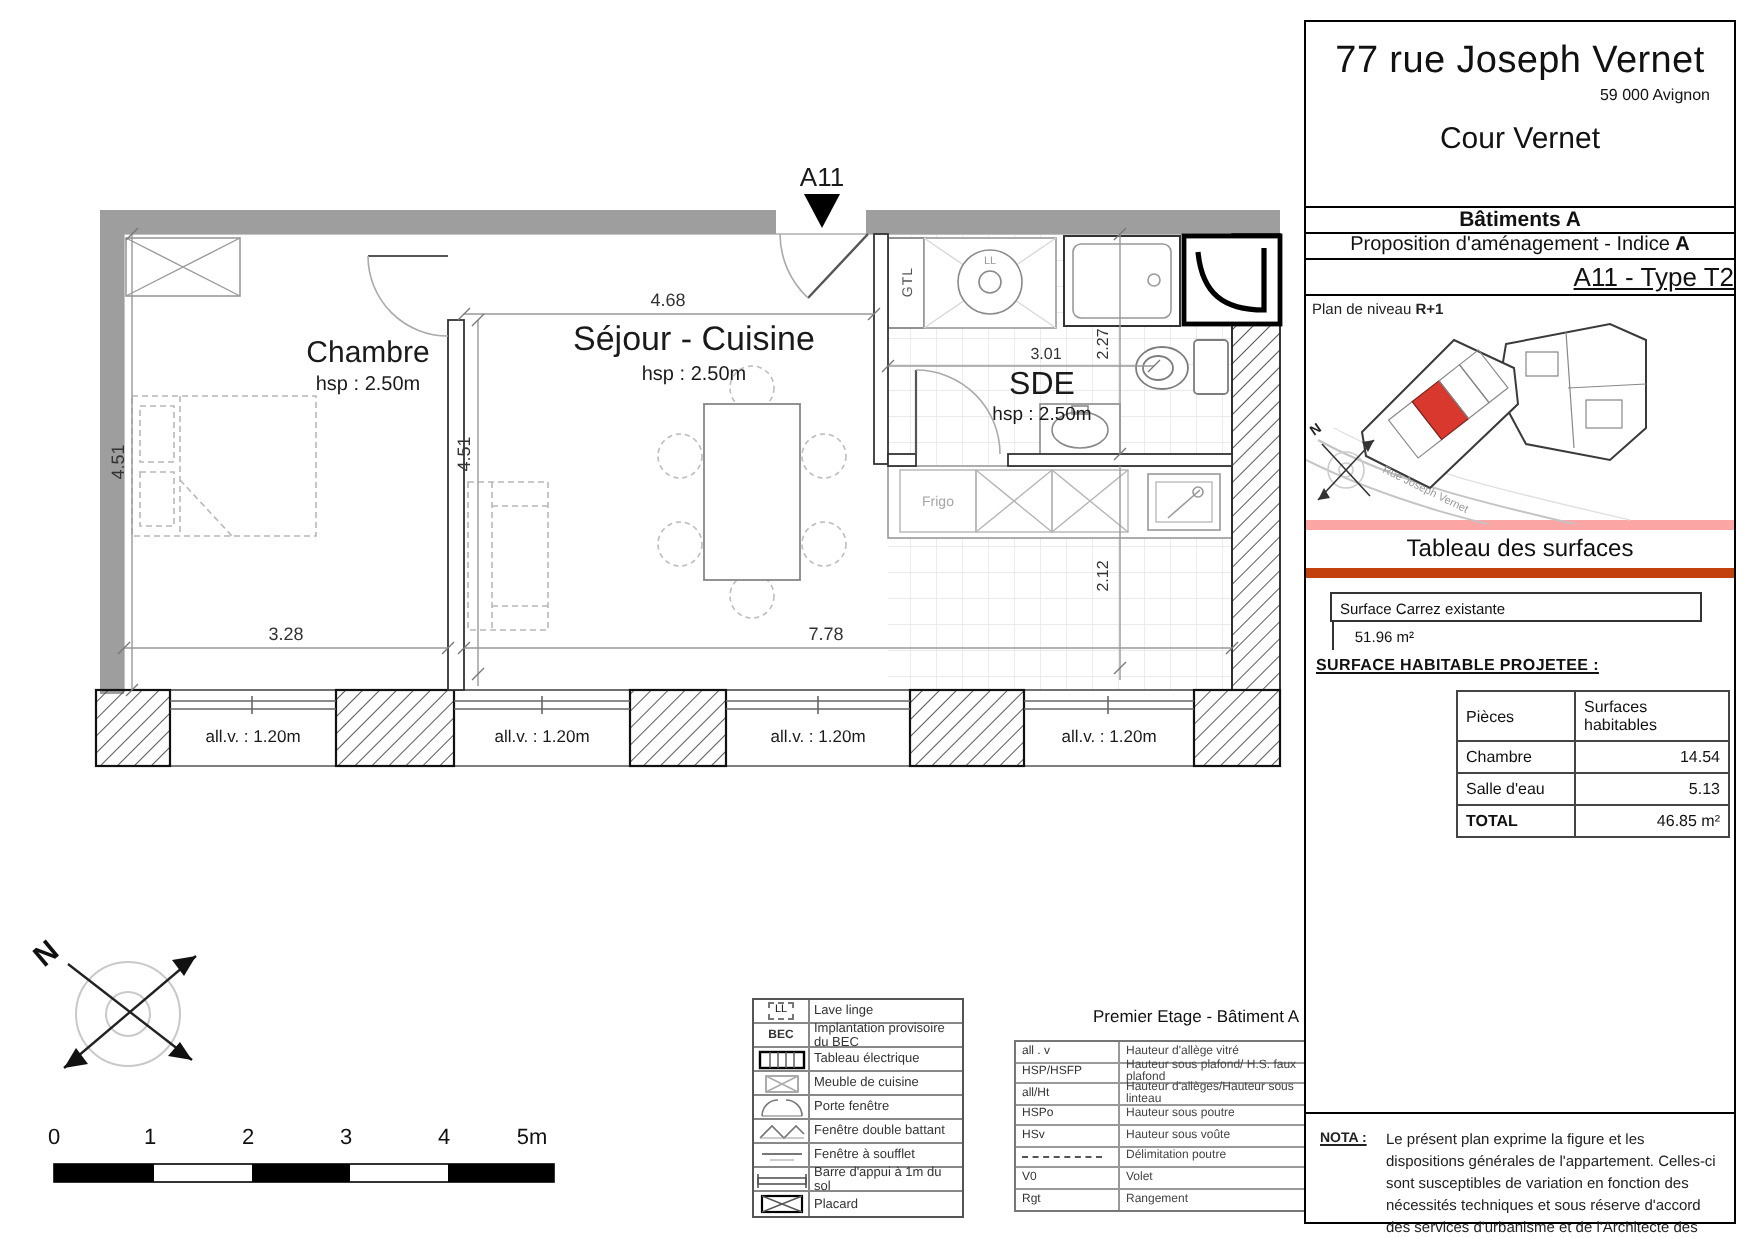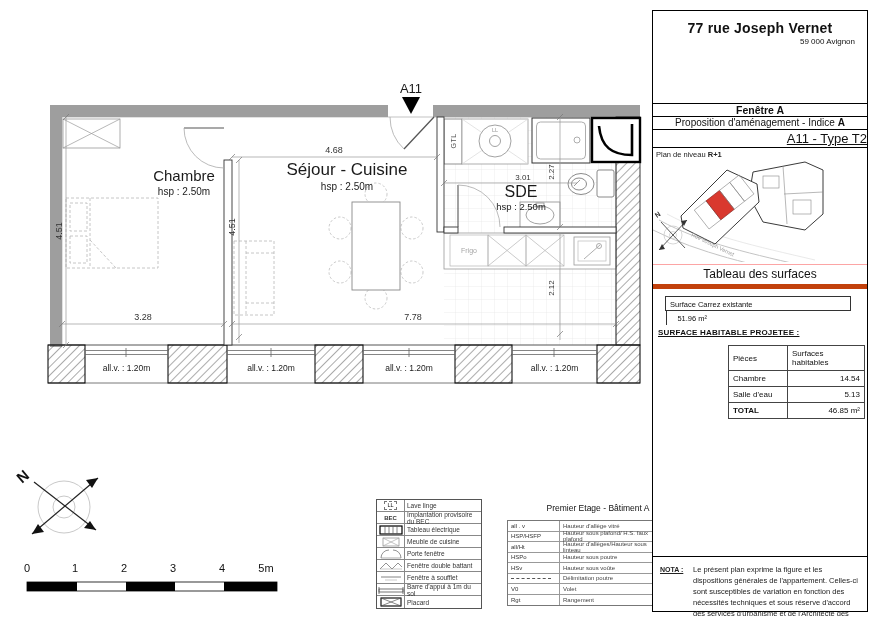--- a/index.html
+++ b/index.html
@@ -21,27 +21,27 @@
   .t5{font-size:5.5px;fill:#999;}
   .frigo{font-size:7px;fill:#a6a6a6;}
   .t11{font-size:11px;fill:#111;}
   .tN{font-size:15px;font-weight:bold;fill:#111;}
   .t5g{font-size:5.5px;fill:#9a9a9a;}
   .t7b{font-size:7px;font-weight:bold;fill:#222;}
 
   
   .titleblock{left:652px;top:10px;width:216px;height:602px;border:1px solid #000;box-sizing:border-box;background:#fff;}
   .tb-header{height:84px;border-bottom:1px solid #000;box-sizing:border-box;}
-  .tb-address{font-size:14px;font-weight:bold;text-align:center;margin-top:9px;letter-spacing:0.2px;}
+  .tb-address{font-size:19px;font-weight:normal;text-align:center;margin-top:9px;letter-spacing:0.2px;}
   .tb-city{font-size:8px;text-align:right;padding-right:12px;margin-top:1px;}
   .tb-project{font-size:15px;text-align:center;margin-top:9px;}
   .tb-row{height:12px;line-height:12px;border-bottom:1px solid #000;text-align:center;font-size:10px;box-sizing:content-box;}
   .tb-row.bold{font-weight:bold;font-size:10.5px;}
   .tb-unit{height:17px;line-height:17px;font-size:13px;border-bottom:1px solid #000;text-align:right;text-decoration:underline;}
-  .tb-siteplan{height:117px;border-bottom:1px solid #fca5a5;position:relative;box-sizing:border-box;}
+  .tb-siteplan{height:117px;border-bottom:5px solid #fca5a5;position:relative;box-sizing:border-box;}
   .tb-level{position:absolute;left:3px;top:2px;font-size:7.5px;color:#222;}
   .tb-surfhead{height:19px;line-height:19px;border-bottom:5px solid #c2410c;text-align:center;font-size:12px;}
   .tb-body{height:260px;position:relative;}
   .carrez-table{display:flex;margin:7px 16px 0 12px;border:1px solid #333;font-size:7.5px;height:15px;box-sizing:border-box;flex-direction:column;}
   .cz-label{flex:1;padding:2.5px 4px;box-sizing:border-box;}
   .cz-value{width:44px;border-left:1px solid #333;text-align:right;padding:2.5px 3px;box-sizing:border-box;}
   .proj-title{margin:17px 0 0 5px;font-size:8px;font-weight:bold;text-decoration:underline;letter-spacing:0.2px;}
   .rooms-table{border-collapse:collapse;margin:8px 0 0 75px;font-size:8px;}
   .rooms-table th,.rooms-table td{border:0.8px solid #444;padding:3px 4px;font-weight:normal;text-align:left;}
   .rooms-table th{font-size:8px;}
@@ -391,22 +391,23 @@
   <div class="lgrow2">
       <div class="lgabbr">Rgt</div>
       <div class="lgdesc">Rangement</div>
     </div>
 </div>
 
 <div class="abs titleblock">
   <div class="tb-header">
     <div class="tb-address">77 rue Joseph Vernet</div>
     <div class="tb-city">59 000 Avignon</div>
-  </div>
-  <div class="tb-row bold">Fenêtre A</div>
+    <div class="tb-project">Cour Vernet</div>
+  </div>
+  <div class="tb-row bold">Bâtiments A</div>
   <div class="tb-row"><span>Proposition d'aménagement - Indice</span>&nbsp;<b>A</b></div>
   <div class="tb-unit">A11 - Type T2</div>
 
   <div class="tb-siteplan">
     <div class="tb-level"><span>Plan de niveau</span> <b>R+1</b></div>
     <svg width="214" height="104" viewBox="0 0 214 104" style="position:absolute;left:0;top:10px;">
       <g stroke="#c4c4c4" fill="none" stroke-width="1">
         <path d="M6 62 C 50 86, 100 96, 160 110"></path>
         <path d="M0 72 C 48 96, 98 106, 158 120"></path>
         <path d="M14 56 C 55 78, 102 88, 162 102" stroke="#e0e0e0" stroke-width="0.7"></path>

